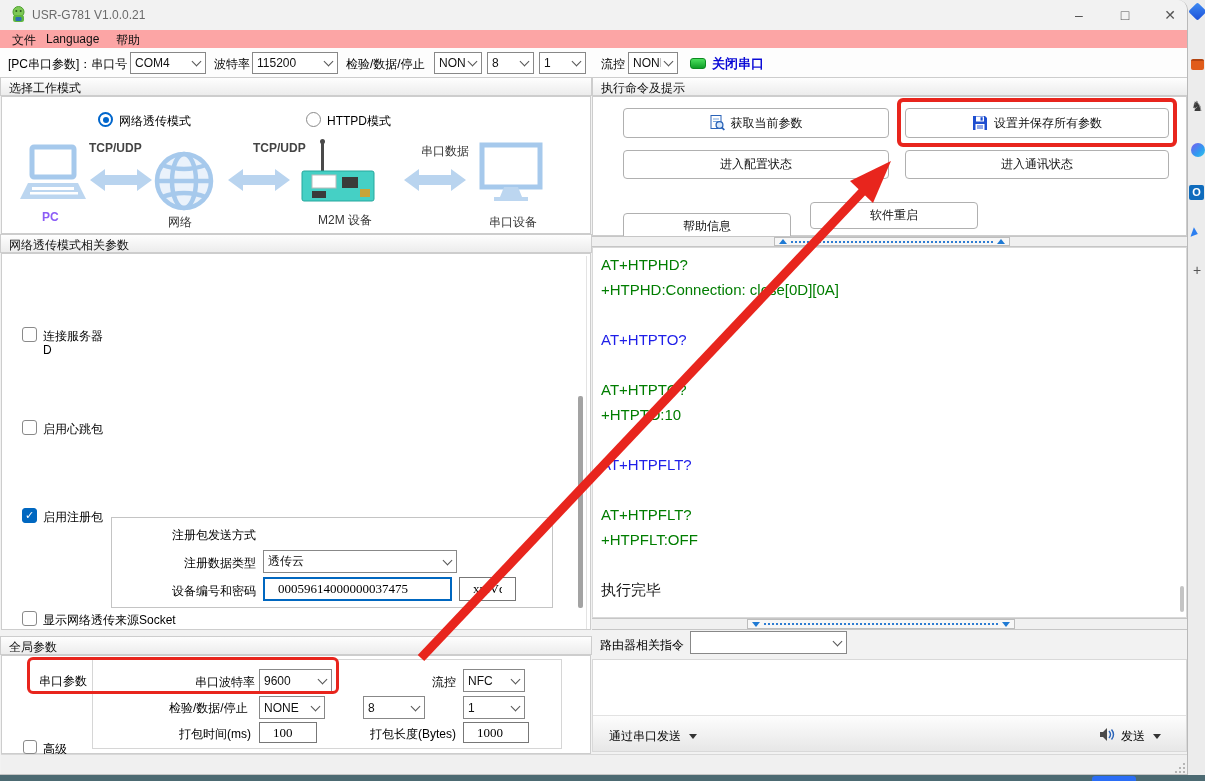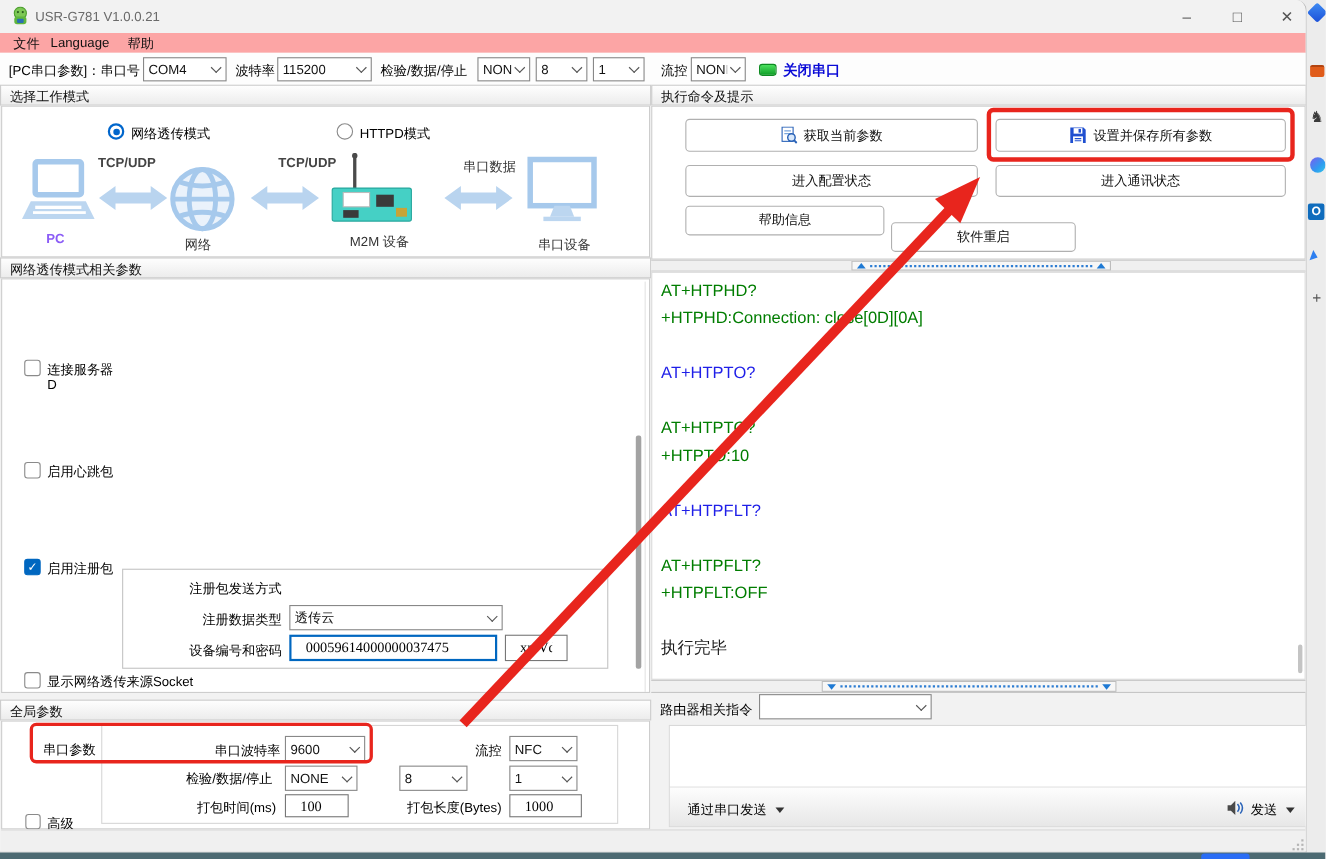--- a/index.html
+++ b/index.html
@@ -269,21 +269,21 @@
           <line x1="5" y1="13" x2="11" y2="13" stroke="#1f4fd0"></line>
       </svg>
       <span>设置并保存所有参数</span>
     </div>
     <div class="btn" style="left:30px;top:53px;width:266px;height:29px">
       <span>进入配置状态</span>
     </div>
     <div class="btn" style="left:312px;top:53px;width:264px;height:29px">
       <span>进入通讯状态</span>
     </div>
-    <div class="btn" style="left:30px;top:90px;width:181px;height:27px">
+    <div class="btn" style="left:30px;top:116px;width:168px;height:27px">
       <span>帮助信息</span>
     </div>
     <div class="btn" style="left:217px;top:105px;width:168px;height:27px">
       <span>软件重启</span>
     </div>
   </div>
 
   <div class="split" style="top:236px;height:11px">
     <div class="split-h" style="left:182px;top:0px;width:236px;height:9px">
       <span class="tri-up"></span>
@@ -319,21 +319,21 @@
       <span class="tri-dn"></span>
     </div>
   </div>
 
   <span class="lbl" style="left:600px;top:637px">路由器相关指令</span>
   <div class="combo" style="left:690px;top:631px;width:157px;height:23px">
     <span class="cv"></span>
       <span class="chev"></span>
   </div>
 
-  <div class="panel" style="left:608px;top:659px;width:595px;height:93px;border-color:#d9d9d9">
+  <div class="panel" style="left:592px;top:659px;width:595px;height:93px;border-color:#d9d9d9">
     <div class="abs" style="left:0;top:0;width:593px;height:55px;background:#fff"></div>
     <div class="abs" style="left:0;top:55px;width:593px;height:36px;background:linear-gradient(#fdfdfd,#e7e7e7);border-top:1px solid #e2e2e2">
       <span class="lbl" style="left:16px;top:12px">通过串口发送</span>
       <span class="caret-dn" style="left:96px;top:18px"></span>
       <svg class="abs" style="left:506px;top:11px" width="17" height="15" viewBox="0 0 17 15">
         <polygon points="1,5 4,5 8,1 8,14 4,10 1,10" fill="#4a4a4a"></polygon>
         <path d="M10 4 Q13 7.5 10 11" fill="none" stroke="#2a63b8" stroke-width="1.4"></path>
         <path d="M12.5 2.5 Q16.5 7.5 12.5 12.5" fill="none" stroke="#2a63b8" stroke-width="1.4"></path>
       </svg>
       <span class="lbl" style="left:528px;top:12px">发送</span>

